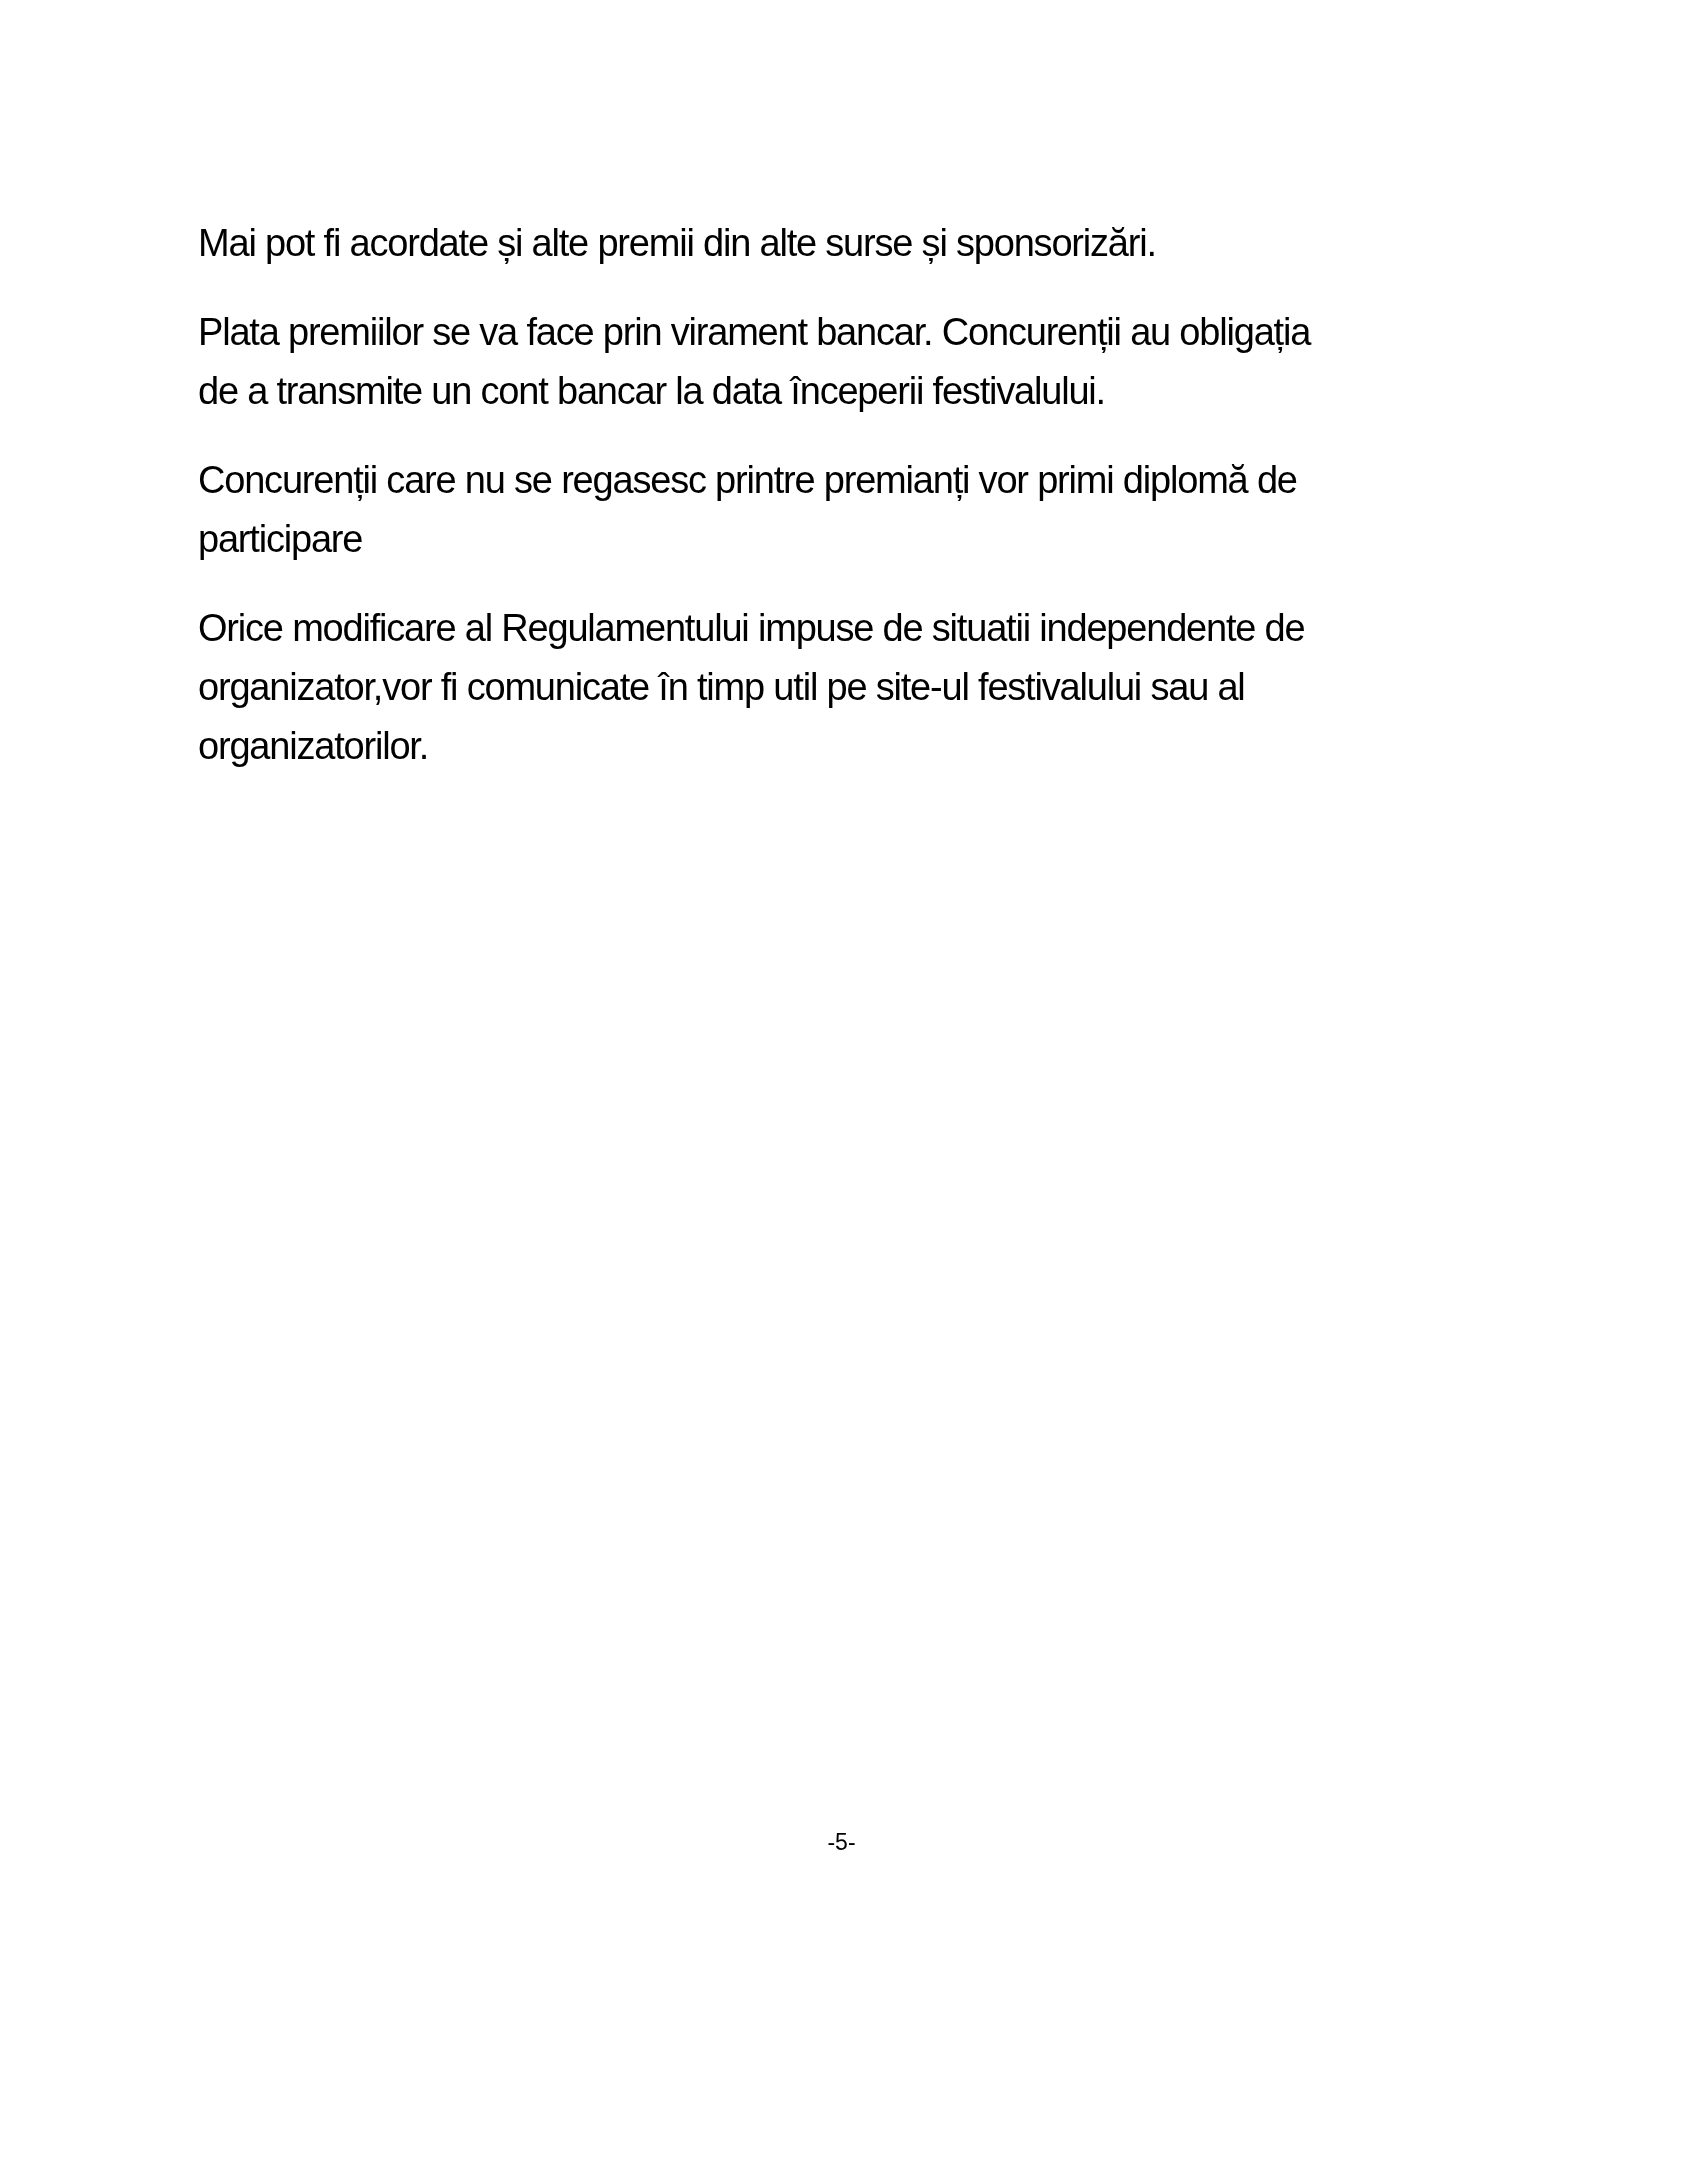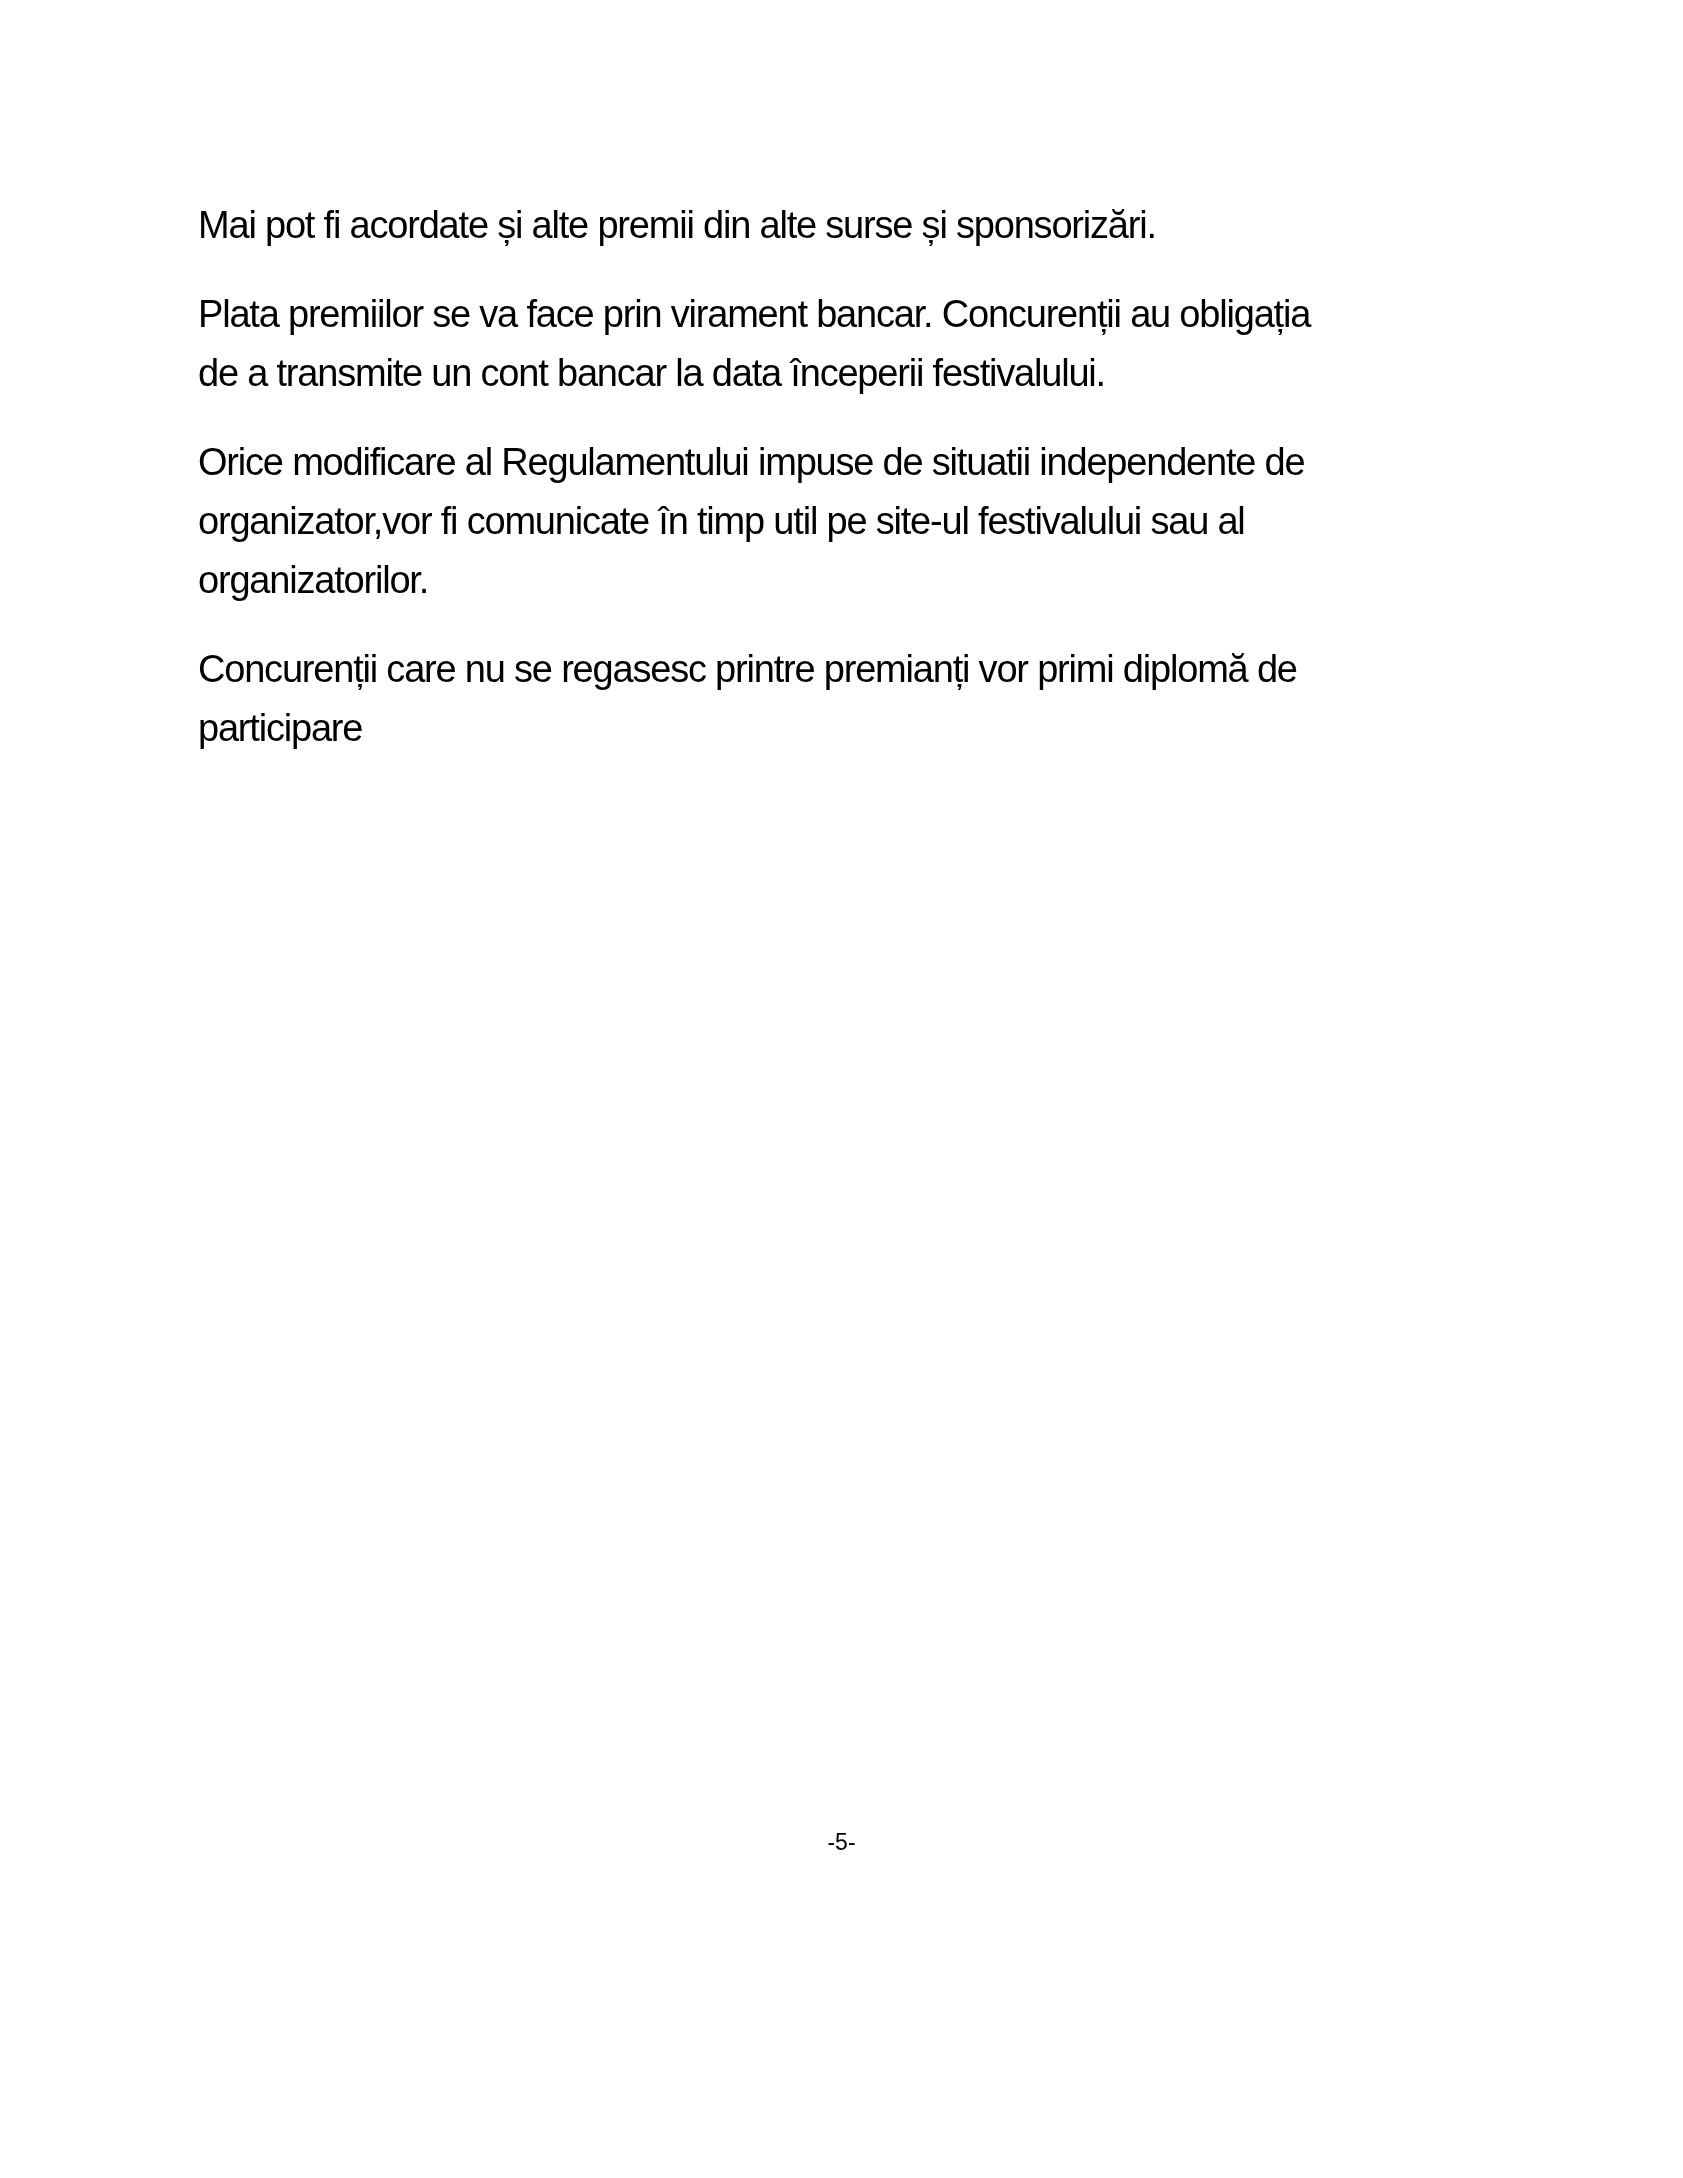--- a/index.html
+++ b/index.html
@@ -11,21 +11,21 @@
     position: relative;
     width: 1683px;
     height: 2178px;
     background: #ffffff;
     overflow: hidden;
     font-family: "Liberation Sans", sans-serif;
     color: #000000;
   }
   .doc-body {
     position: absolute;
-    top: 196px;
+    top: 214px;
     left: 198px;
     width: 1247px;
   }
   .doc-body p {
     margin: 0 0 30px 0;
     font-size: 38px;
     line-height: 59px;
     letter-spacing: -1.2px;
     white-space: pre-line; 
     color: #000000;
@@ -42,21 +42,21 @@
   }
 </style>
 </head>
 <body>
 
 <div class="page">
   <div class="doc-body">
     <p>Mai pot fi acordate și alte premii din alte surse și sponsorizări.</p>
     <p>Plata premiilor se va face prin virament bancar. Concurenții au obligația
 de a transmite un cont bancar la data începerii festivalului.</p>
+    <p>Concurenții care nu se regasesc printre premianți vor primi diplomă de
+participare</p>
     <p>Orice modificare al Regulamentului impuse de situatii independente de
 organizator,vor fi comunicate în timp util pe site-ul festivalului sau al
 organizatorilor.</p>
-    <p>Concurenții care nu se regasesc printre premianți vor primi diplomă de
-participare</p>
   </div>
   <div class="page-number">-5-</div>
 </div>
 
 
 </body></html>

